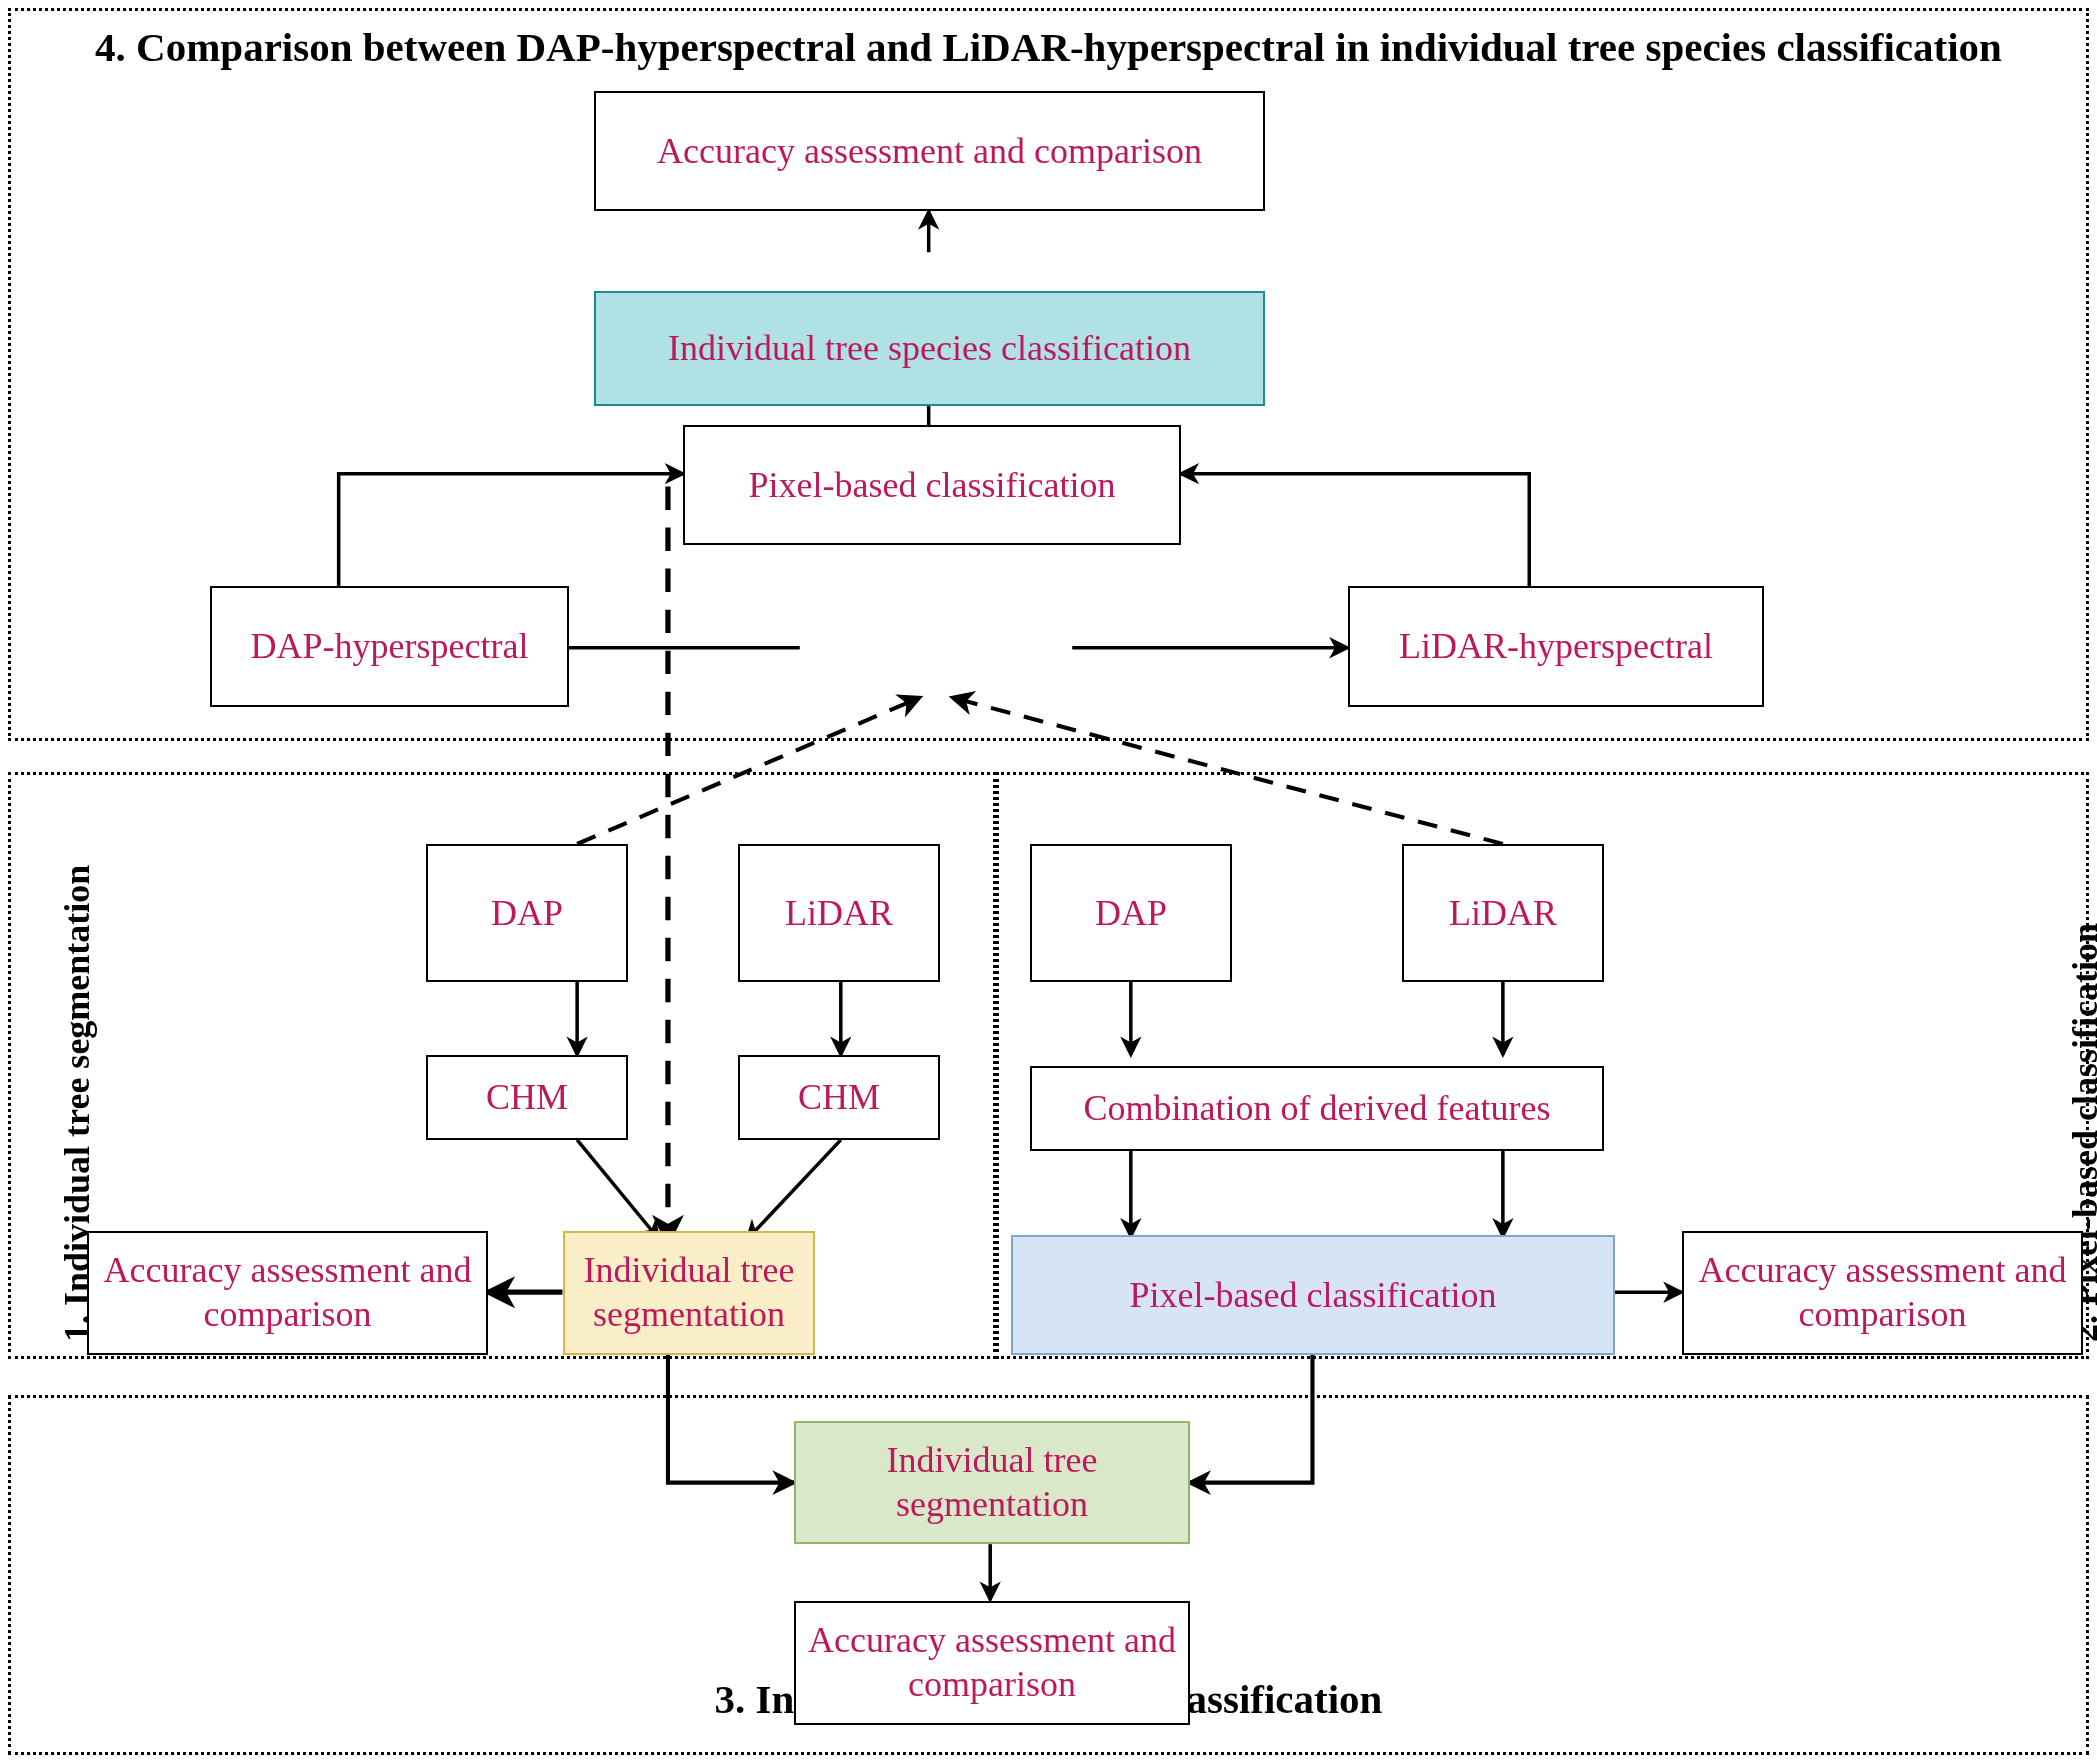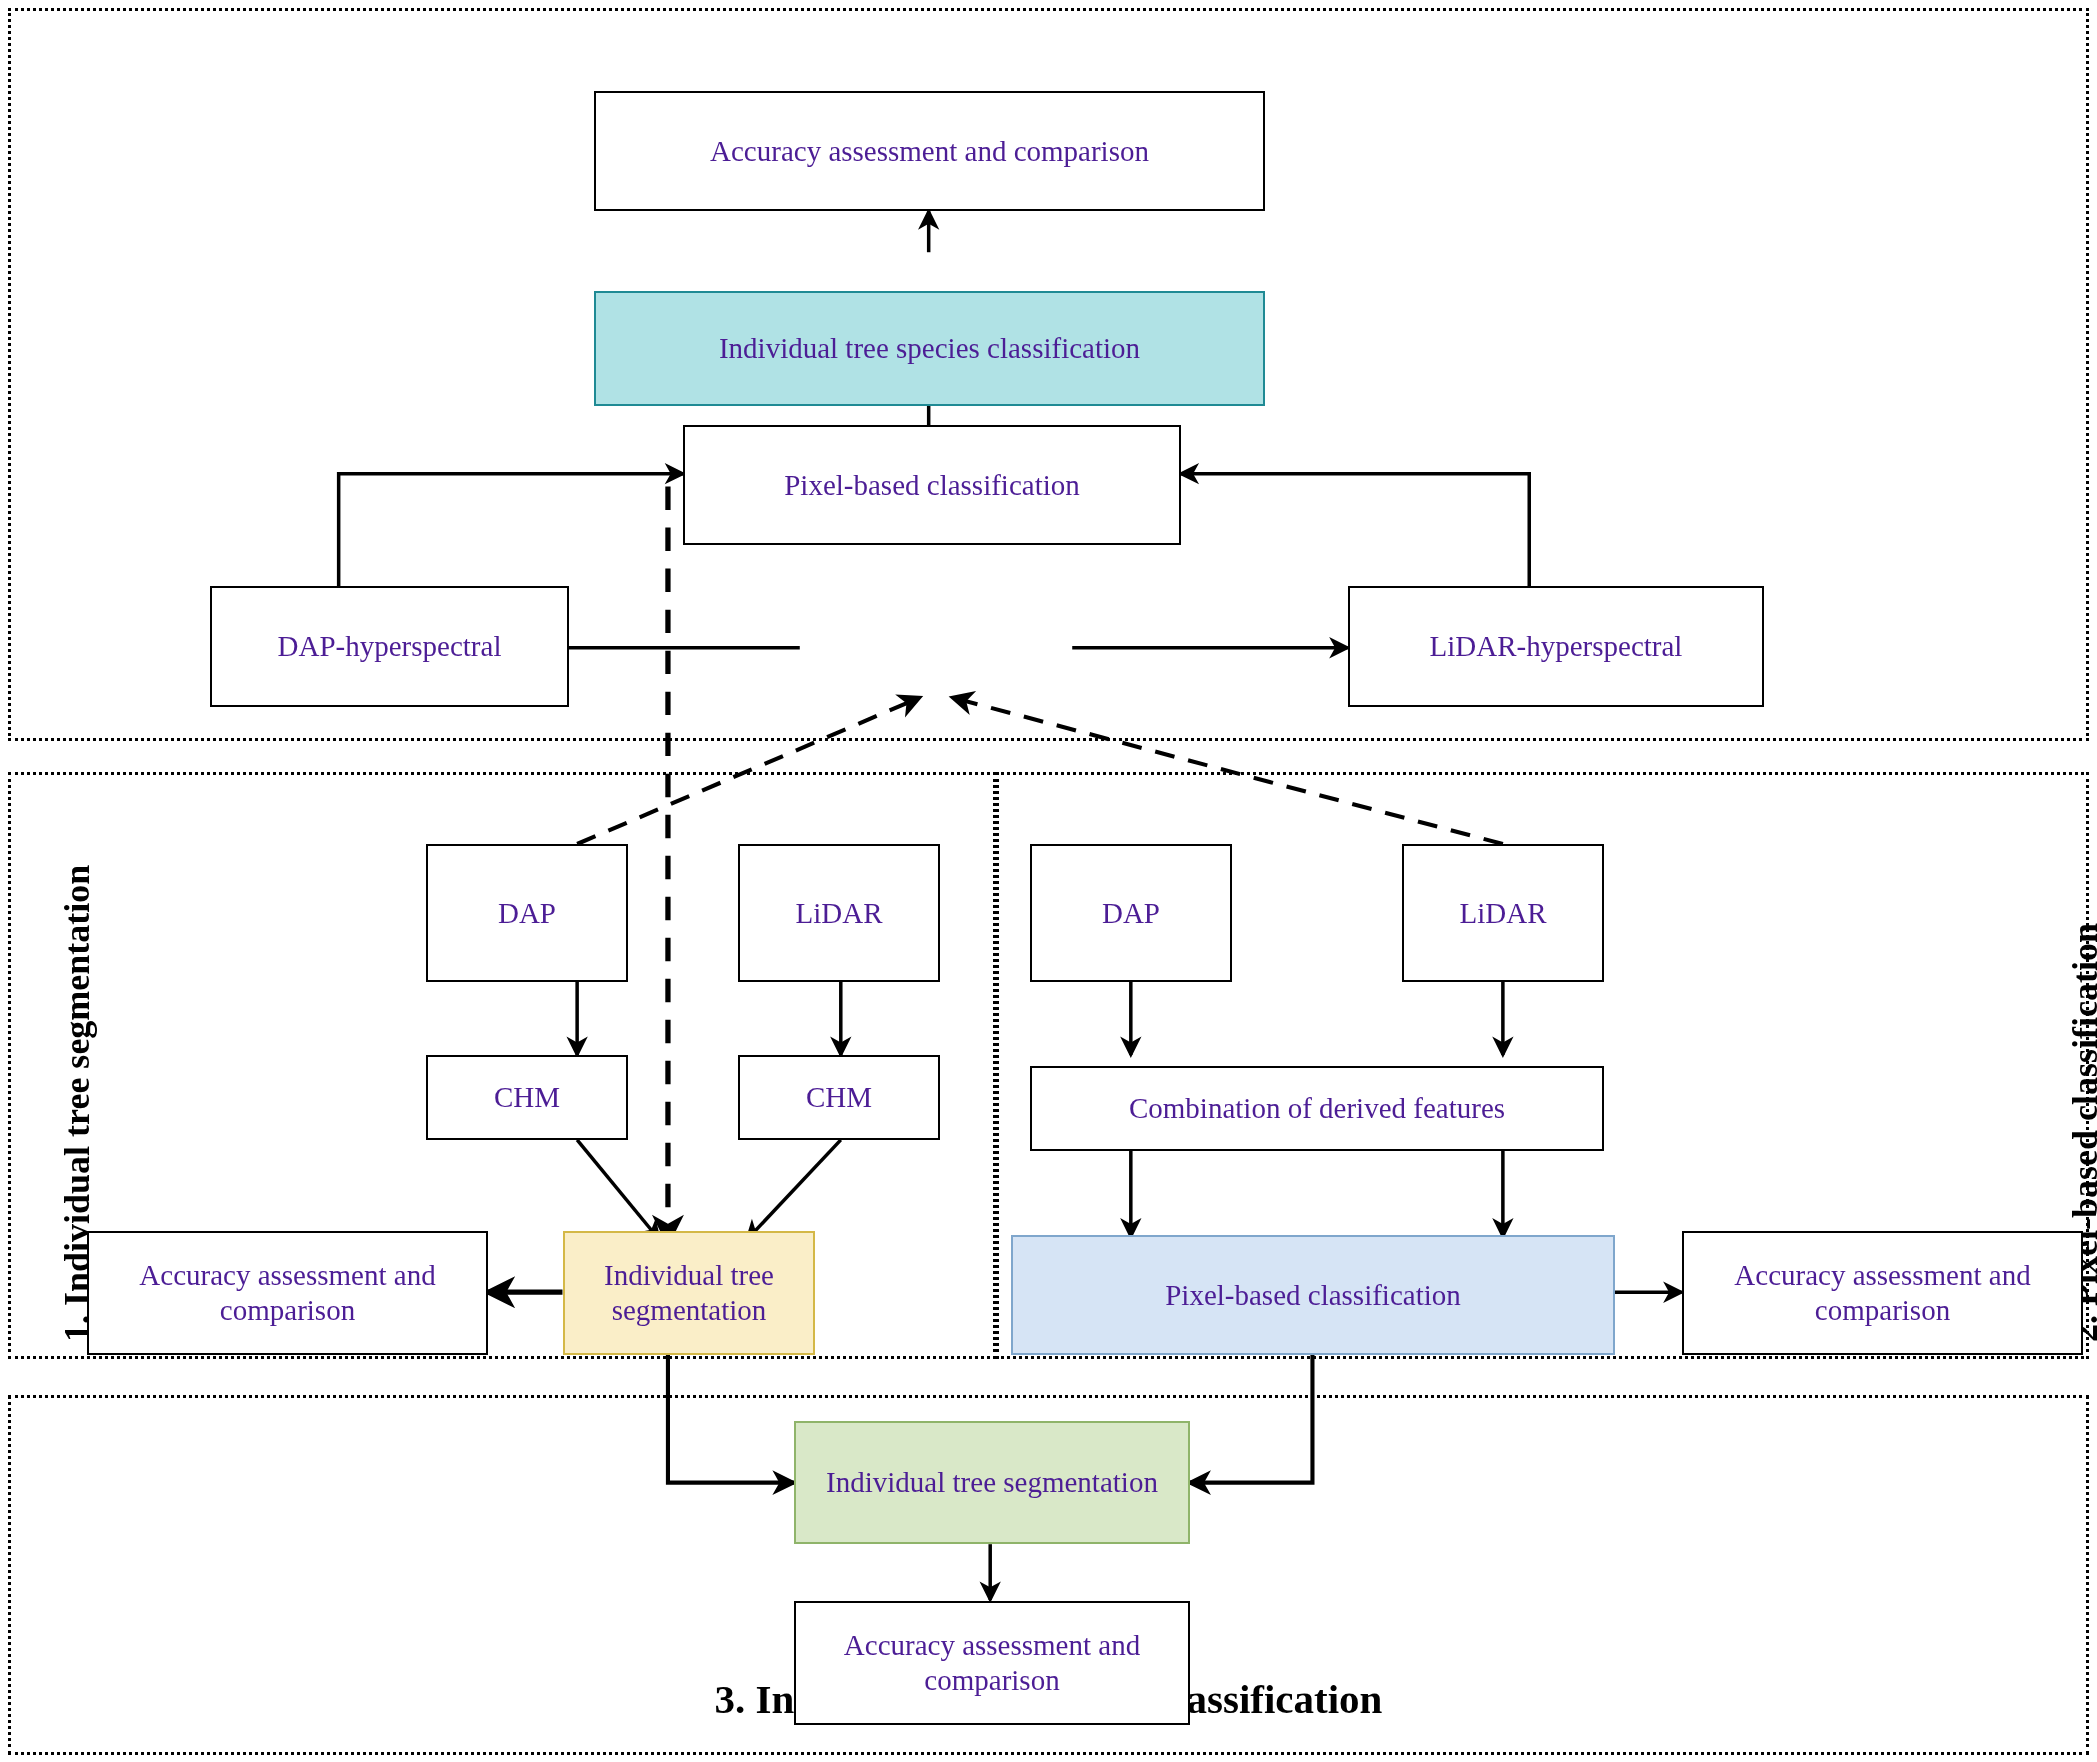--- a/index.html
+++ b/index.html
@@ -19,38 +19,39 @@
   .sec-title.h3{left:0;right:0;top:1675px;text-align:center;font-size:41px;}
 
   .side-label{position:absolute;font-weight:bold;font-size:36px;white-space:nowrap;
               transform-origin:0 0;color:#000;}
   .side-label.s1{left:56px; top:1342px; transform:rotate(-90deg);}
   .side-label.s2{left:2064px;top:1342px; transform:rotate(-90deg);}
 
   
   .bx{position:absolute;box-sizing:border-box;border:2.9px solid #000;background:#fff;
       display:flex;align-items:center;justify-content:center;text-align:center;
-      font-size:29px;line-height:1.18;color:#4c1d95;padding:2.3px 5.9px;}
+      font-size:36px;line-height:1.18;color:#be185d;padding:2.3px 5.9px;}
   .bx.two-line{line-height:1.22;}
   .bx.teal  {background:#b0e2e5;border-color:#1f8a94;}
   .bx.yellow{background:#faeec8;border-color:#d4b847;}
   .bx.blue  {background:#d6e4f5;border-color:#7fa6cc;}
   .bx.green {background:#d9e8c8;border-color:#8fb46a;}
   svg.ov{position:absolute;left:0;top:0;width:2097px;height:1763px;overflow:visible;pointer-events:none;}
 </style>
 </head>
 <body>
 
 <div id="stage">
 
   <div class="panel p4"></div>
   <div class="panel p1"></div>
   <div class="panel p2"></div>
   <div class="panel p3"></div>
 
+  <div class="sec-title h4">4. Comparison between DAP-hyperspectral and LiDAR-hyperspectral in individual tree species classification</div>
   <div class="sec-title h3">3. Individual tree species classification</div>
   <div class="side-label s1">1. Individual tree segmentation</div>
   <div class="side-label s2">2. Pixel-based classification</div>
 
   <svg class="ov" viewBox="0 0 3579 3008">
     <defs>
       <marker id="ah" viewBox="0 0 12 12" refX="9.5" refY="6" markerWidth="7" markerHeight="7" orient="auto-start-reverse">
         <path d="M0.5,0.8 L11,6 L0.5,11.2 L3.4,6 Z" fill="#000"></path>
       </marker>
     </defs>

